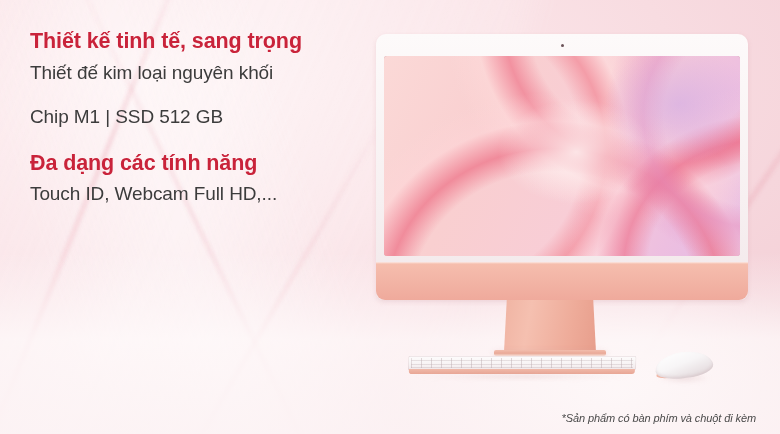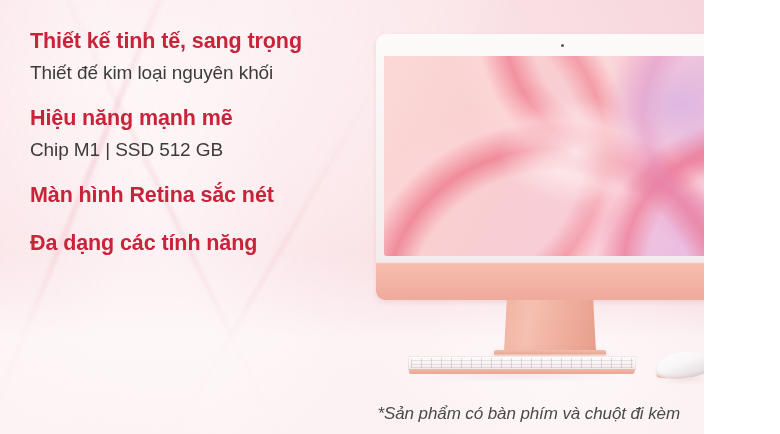--- a/index.html
+++ b/index.html
@@ -2,21 +2,21 @@
 <html><head>
 <meta charset="utf-8">
 <style>
   html, body {
     margin: 0;
     padding: 0;
     background: #ffffff;
   }
   #banner {
     position: relative;
-    width: 704px;
+    width: 780px;
     height: 434px;
     overflow: hidden;
     font-family: "Liberation Sans", sans-serif;
     background: #f9dfe2;
   }
 
   
   .bg-base {
     position: absolute;
     inset: 0;
@@ -324,21 +324,21 @@
     background: radial-gradient(closest-side, rgba(200,155,158,.35), rgba(200,155,158,0));
     filter: blur(2.5px);
   }
 
   
   .footnote {
     position: absolute;
     right: 24px;
     bottom: 10px;
     color: #4a4a4a;
-    font-size: 17px;
+    font-size: 11px;
     font-style: italic;
     letter-spacing: -0.1px;
     white-space: nowrap;
   }
 </style>
 </head>
 <body>
 
 <div id="banner">
 
@@ -353,30 +353,29 @@
   <div class="bg-desk"></div>
 
   <div class="features">
 
     <div class="feature-block">
       <div class="feature-title">Thiết kế tinh tế, sang trọng</div>
       <div class="feature-sub">Thiết đế kim loại nguyên khối</div>
     </div>
 
     <div class="feature-block">
-      <div class="feature-title">Hiệu năng mạnh mẽ</div>
       <div class="feature-sub">Chip M1 | SSD 512 GB</div>
     </div>
 
     <div class="feature-block">
-      <div class="feature-title">Màn hình Retina sắc nét</div>
     </div>
 
     <div class="feature-block">
       <div class="feature-title">Đa dạng các tính năng</div>
+      <div class="feature-sub">Touch ID, Webcam Full HD,...</div>
     </div>
 
   </div>
 
   <div class="imac">
 
     <div class="imac-body">
       <div class="webcam"></div>
 
       <div class="imac-bezel">

